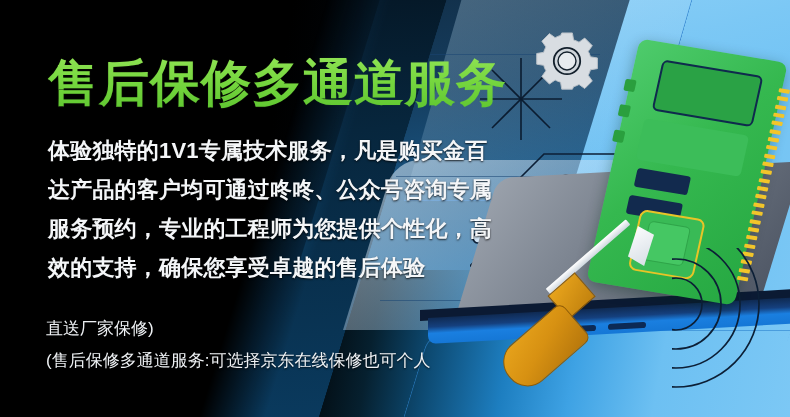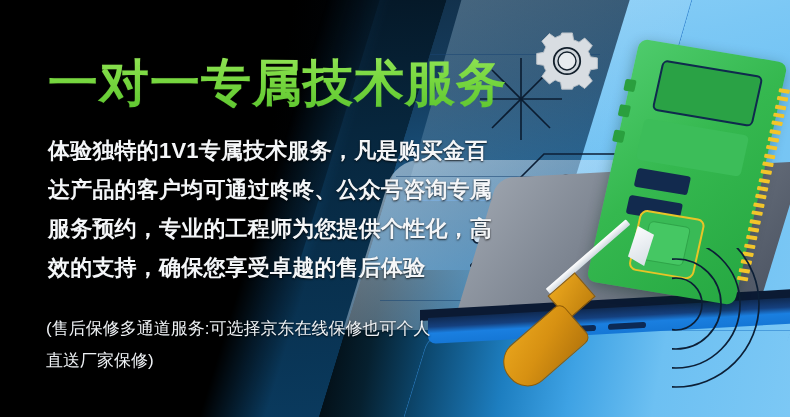--- a/index.html
+++ b/index.html
@@ -246,22 +246,22 @@
     <svg width="150" height="150" viewBox="0 0 150 150">
       <g stroke="#0c1f36" stroke-width="1.7" fill="none">
         <circle cx="4" cy="56" r="26"></circle>
         <circle cx="4" cy="56" r="45"></circle>
         <circle cx="4" cy="56" r="64"></circle>
         <circle cx="4" cy="56" r="83"></circle>
       </g>
     </svg>
   </div>
 
-  <div class="title">一对一专属技术服务</div>
+  <div class="title">售后保修多通道服务</div>
 
   <div class="body">体验独特的1V1专属技术服务，凡是购买金百达产品的客户均可通过咚咚、公众号咨询专属服务预约，专业的工程师为您提供个性化，高效的支持，确保您享受卓越的售后体验</div>
 
   <div class="note">
+    <span class="note-l2">直送厂家保修)</span>
     <span class="note-l2">(售后保修多通道服务:可选择京东在线保修也可个人</span>
-    <span class="note-l2">直送厂家保修)</span>
   </div>
 
 </div>
 
 </body></html>

